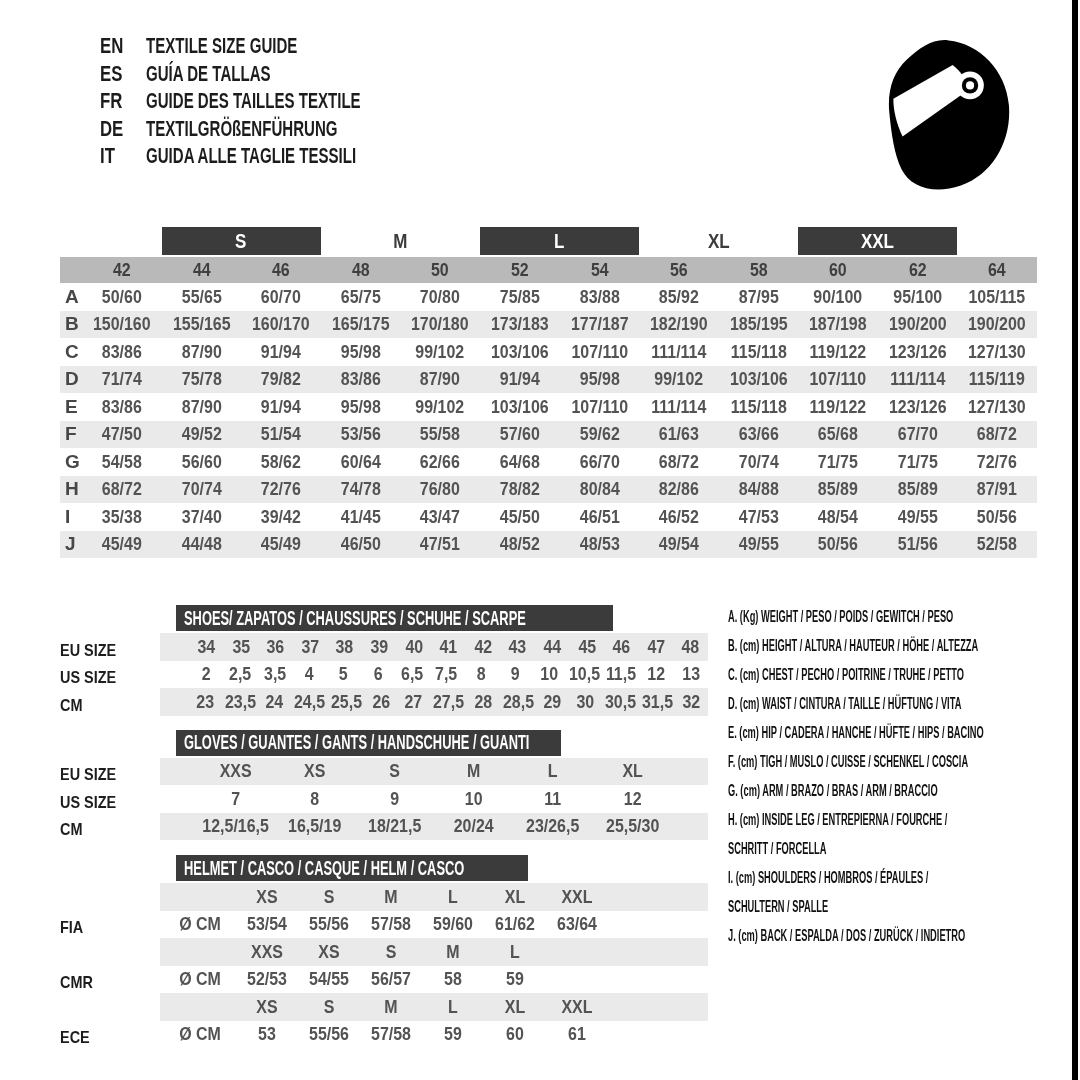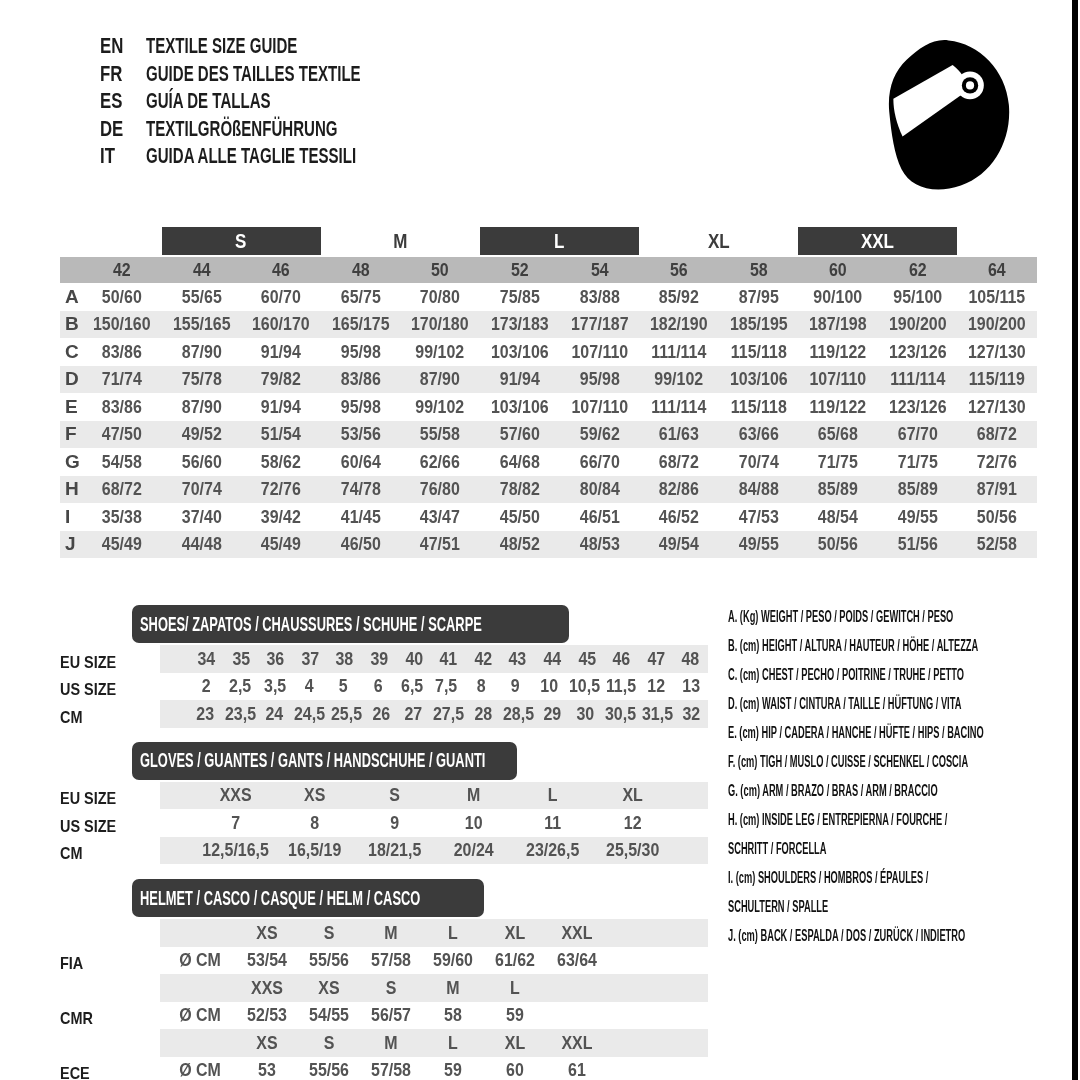--- a/index.html
+++ b/index.html
@@ -25,22 +25,22 @@
   .group-cell .glabel { transform:scaleX(.85); }
   .group-cell.dark { background:var(--dark); color:#fff; }
   .size-row { height:26px; background:var(--band); color:#3f3f3f; font-size:19px; }
   .t-row { height:27.5px; color:var(--val); font-size:19px; }
   .t-row.shaded { background:var(--stripe); }
   .cell { text-align:center; }
   .num { transform:scaleX(.84); }
   .rowletter { text-align:left; padding-left:5px; font-size:19px; color:#474747; }
   
   .bottom-left { position:absolute; left:60px; top:605px; width:648px; }
-  .bar { height:38px; background:var(--dark); margin-left:72px; margin-bottom:2px;
-    display:flex; align-items:center; padding-left:8px;border-radius:7px; }
+  .bar { height:26px; background:var(--dark); margin-left:116px; margin-bottom:2px;
+    display:flex; align-items:center; padding-left:8px; }
   .bar span { color:#fff; font-size:19.5px; white-space:nowrap; transform:scaleX(.66); transform-origin:left center; }
   .bar.w-shoes { width:437px; }
   .bar.w-gloves { width:385px; }
   .bar.w-helmet { width:352px; }
   .srow { display:flex; height:27.5px; align-items:flex-end; }
   .rlabel { width:100px; font-size:17px; color:#1d1d1d; white-space:nowrap;
     transform:scaleX(.85); transform-origin:left center; }
   .rdata { width:548px; height:100%; display:grid; align-items:center; }
   .srow.shaded .rdata { background:var(--stripe); }
   .rdata .cell { font-size:19px; color:var(--val); }
@@ -60,26 +60,26 @@
 <body>
 
 <div class="page" style="--dark: #3b3b3b; --band: #b9b9b9; --stripe: #eaeaea; --val: #535353; --heading: #1c1c1c;">
 
   <header class="lang-header">
       <div class="lang-row">
         <span class="lang-code">EN</span>
         <span class="lang-title">TEXTILE SIZE GUIDE</span>
       </div>
       <div class="lang-row">
+        <span class="lang-code">ES</span>
+        <span class="lang-title">GUÍA DE TALLAS</span>
+      </div>
+      <div class="lang-row">
         <span class="lang-code">FR</span>
         <span class="lang-title">GUIDE DES TAILLES TEXTILE</span>
-      </div>
-      <div class="lang-row">
-        <span class="lang-code">ES</span>
-        <span class="lang-title">GUÍA DE TALLAS</span>
       </div>
       <div class="lang-row">
         <span class="lang-code">DE</span>
         <span class="lang-title">TEXTILGRÖßENFÜHRUNG</span>
       </div>
       <div class="lang-row">
         <span class="lang-code">IT</span>
         <span class="lang-title">GUIDA ALLE TAGLIE TESSILI</span>
       </div>
     </header>

